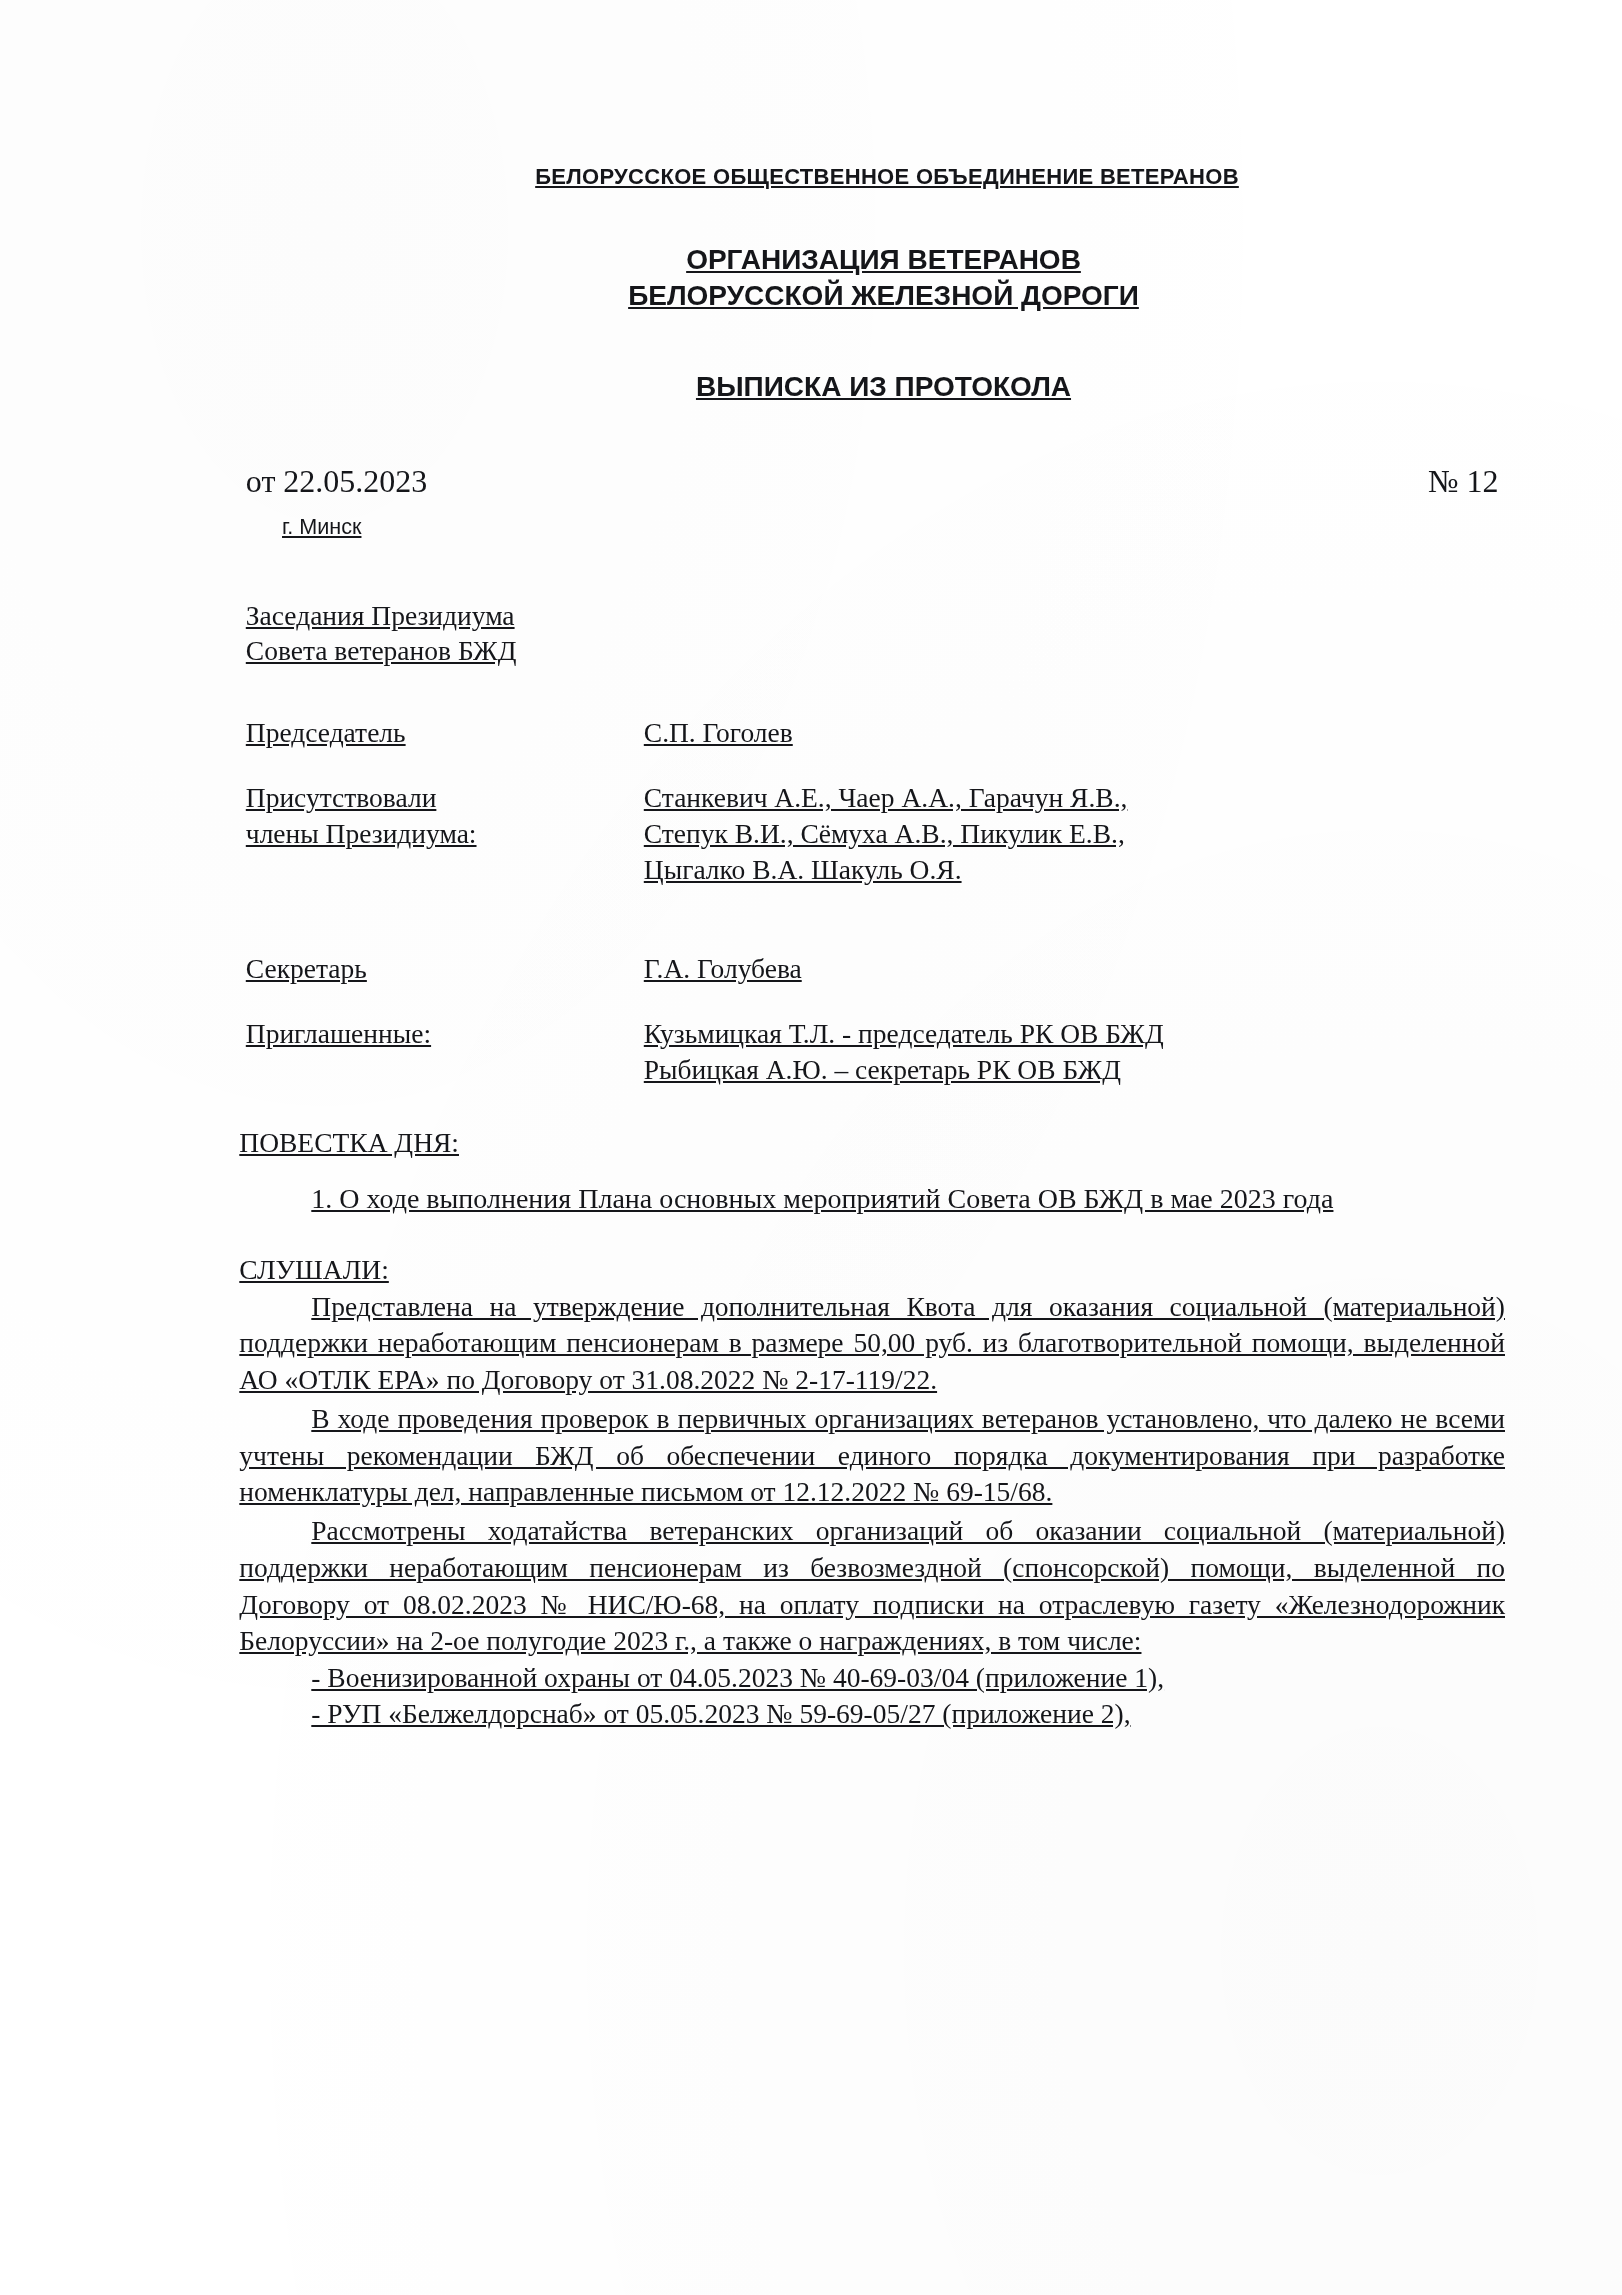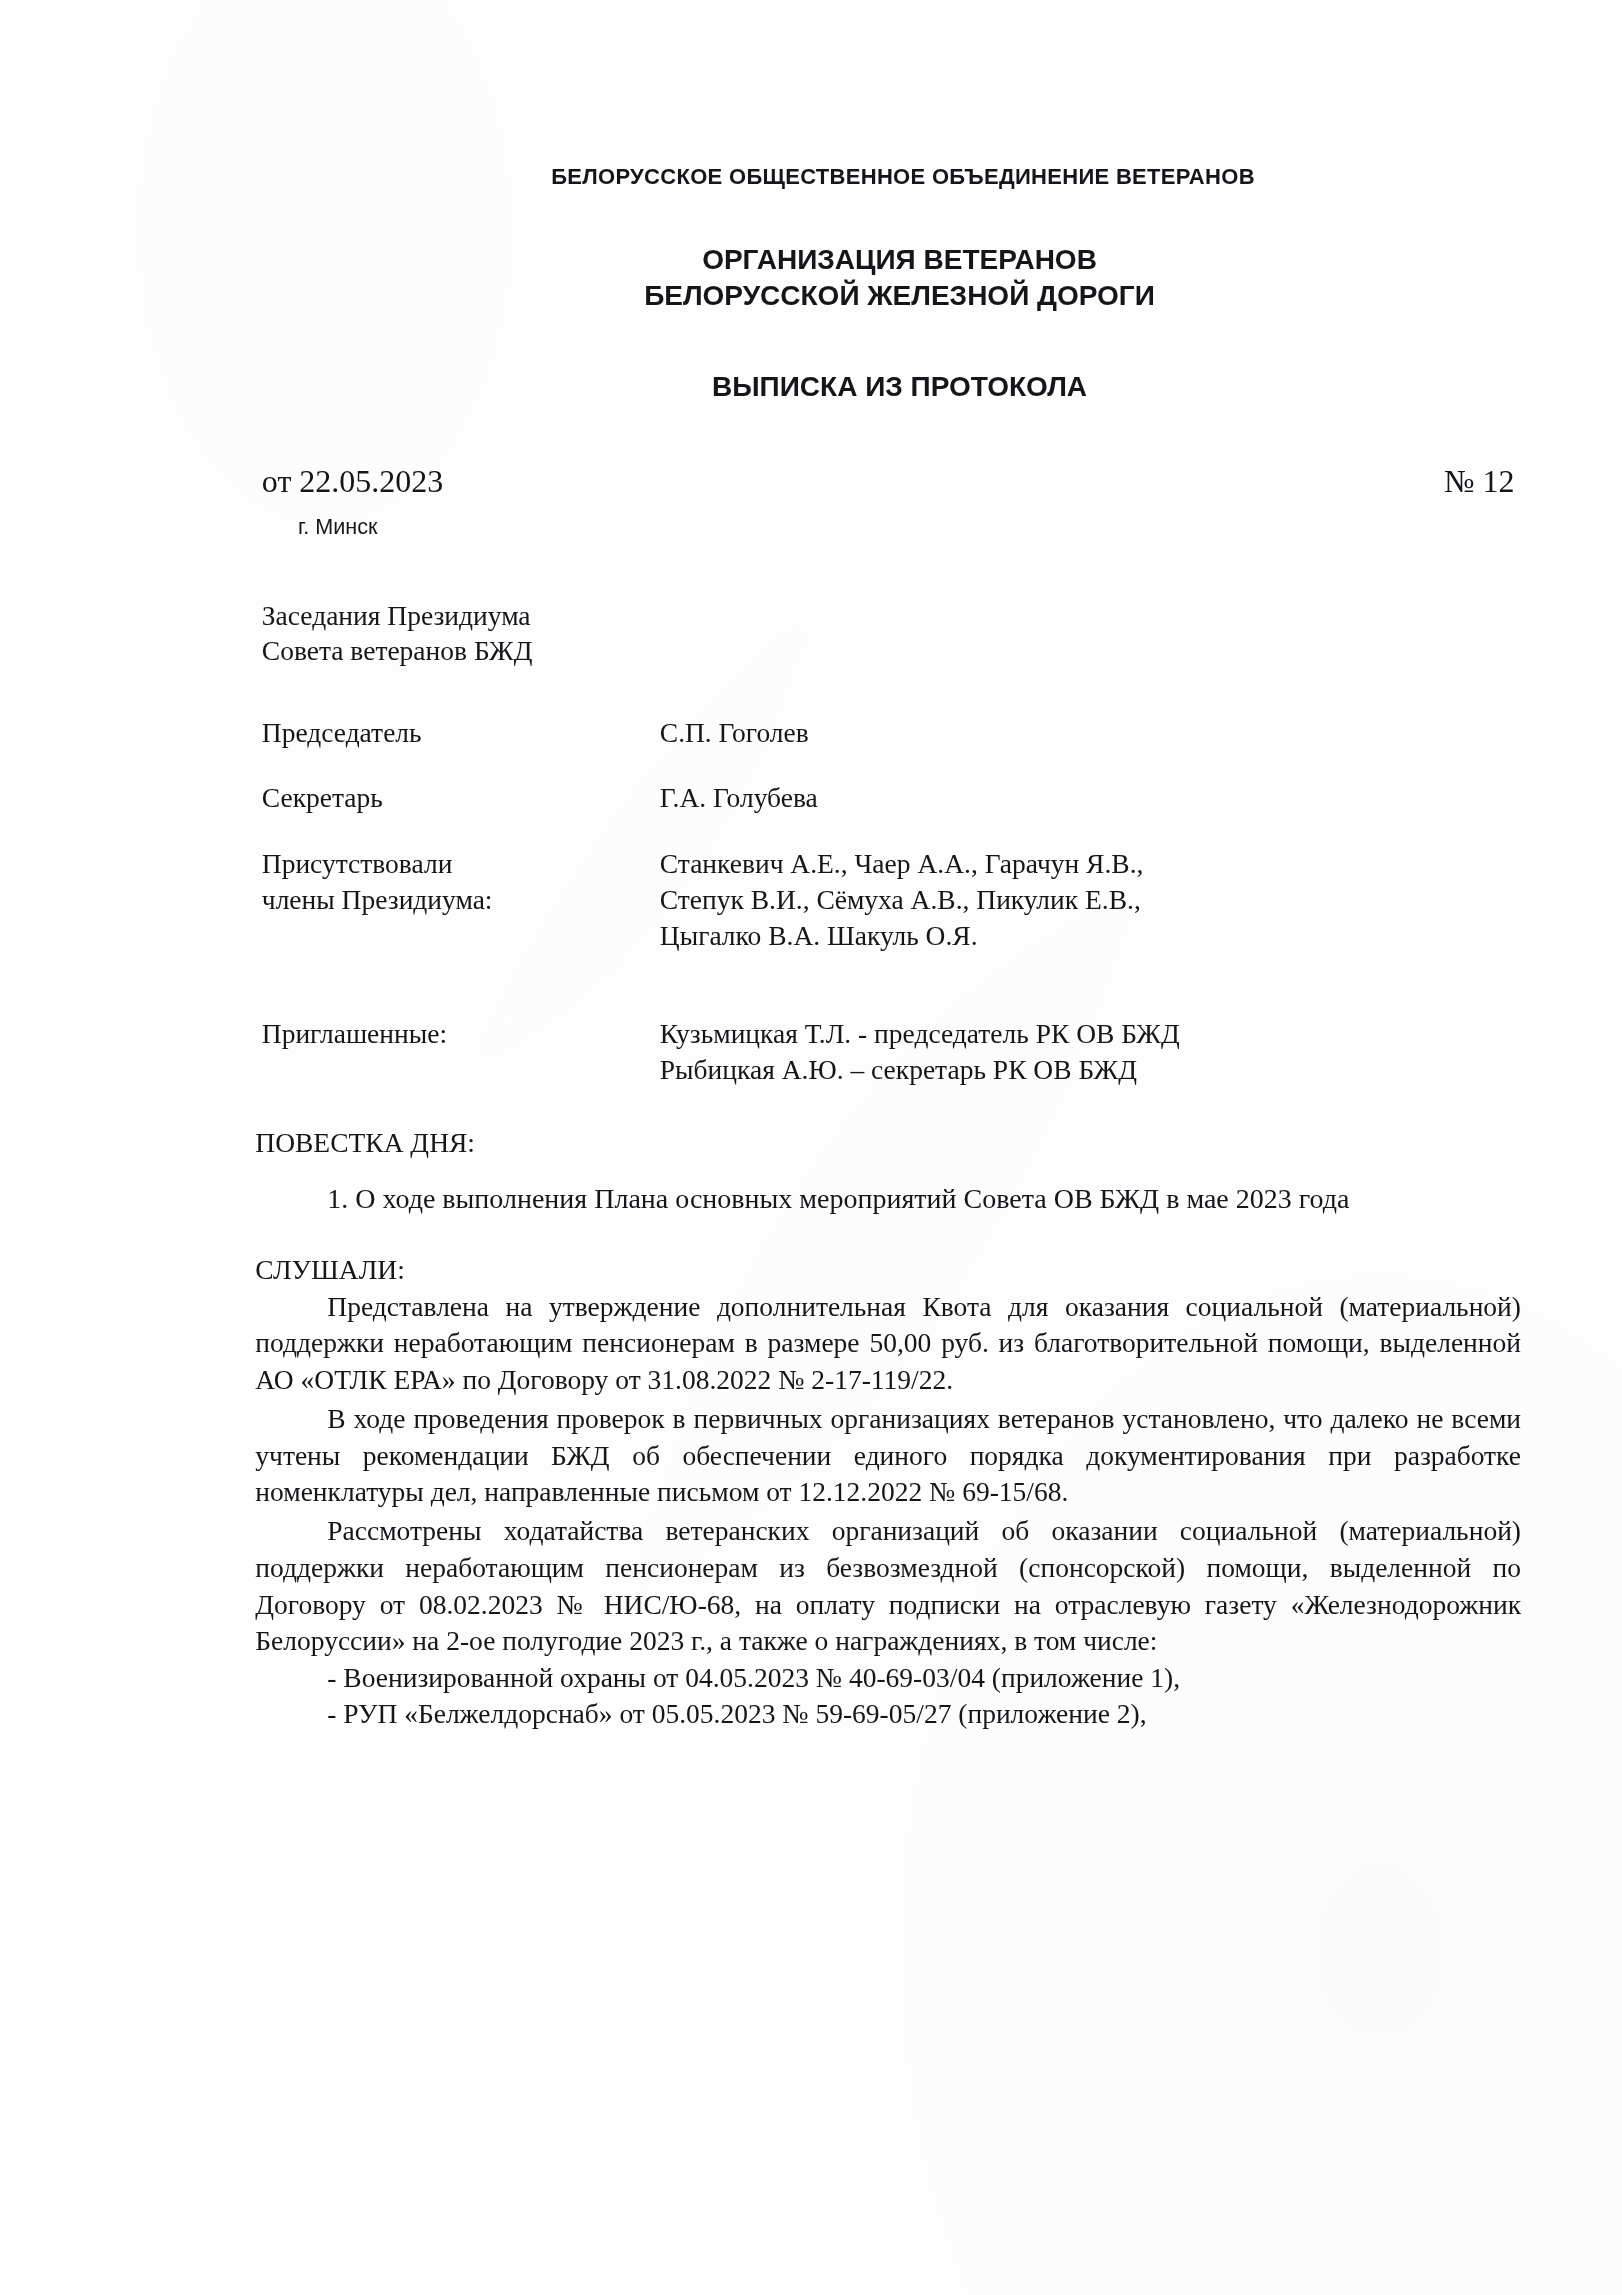--- a/index.html
+++ b/index.html
@@ -20,23 +20,24 @@
   .paper-tint {
     position: absolute;
     inset: 0;
     background:
       radial-gradient(ellipse at 20% 10%, rgba(0,0,0,0.012), rgba(0,0,0,0) 60%),
       radial-gradient(ellipse at 85% 85%, rgba(0,0,0,0.015), rgba(0,0,0,0) 65%);
     pointer-events: none;
   }
   .content {
     position: absolute;
-    left: 252px;
+    left: 236px;
     top: 164px;
     width: 1269px;
+    text-decoration: underline;
   }
 
   
   .org-line {
     font-family: "Liberation Sans", sans-serif;
     font-weight: bold;
     font-size: 22px;
     letter-spacing: 0.3px;
     text-align: center;
     margin: 0 0 0 0;
@@ -176,40 +177,40 @@
     <div class="subject">
       <div>Заседания Президиума</div>
       <div>Совета ветеранов БЖД</div>
     </div>
 
     <div class="people">
 
       <div class="prow">
         <div class="lab">Председатель</div>
         <div class="val">С.П. Гоголев</div>
-      </div>
-
-      <div class="prow">
-        <div class="lab">Секретарь</div>
-        <div class="val">Г.А. Голубева</div>
       </div>
 
       <div class="prow block-gap">
         <div class="lab">
           <div>Присутствовали</div>
           <div>члены Президиума:</div>
         </div>
         <div class="val">
           <div>Станкевич А.Е., Чаер А.А., Гарачун Я.В.,</div>
           <div>Степук В.И., Сёмуха А.В.,  Пикулик Е.В.,</div>
           <div>Цыгалко В.А. Шакуль О.Я.</div>
         </div>
       </div>
 
       <div class="prow">
+        <div class="lab">Секретарь</div>
+        <div class="val">Г.А. Голубева</div>
+      </div>
+
+      <div class="prow">
         <div class="lab">Приглашенные:</div>
         <div class="val">
           <div>Кузьмицкая Т.Л. - председатель РК ОВ БЖД</div>
           <div>Рыбицкая А.Ю. – секретарь РК ОВ БЖД</div>
         </div>
       </div>
 
     </div>
 
     <div class="section-head">ПОВЕСТКА ДНЯ:</div>

